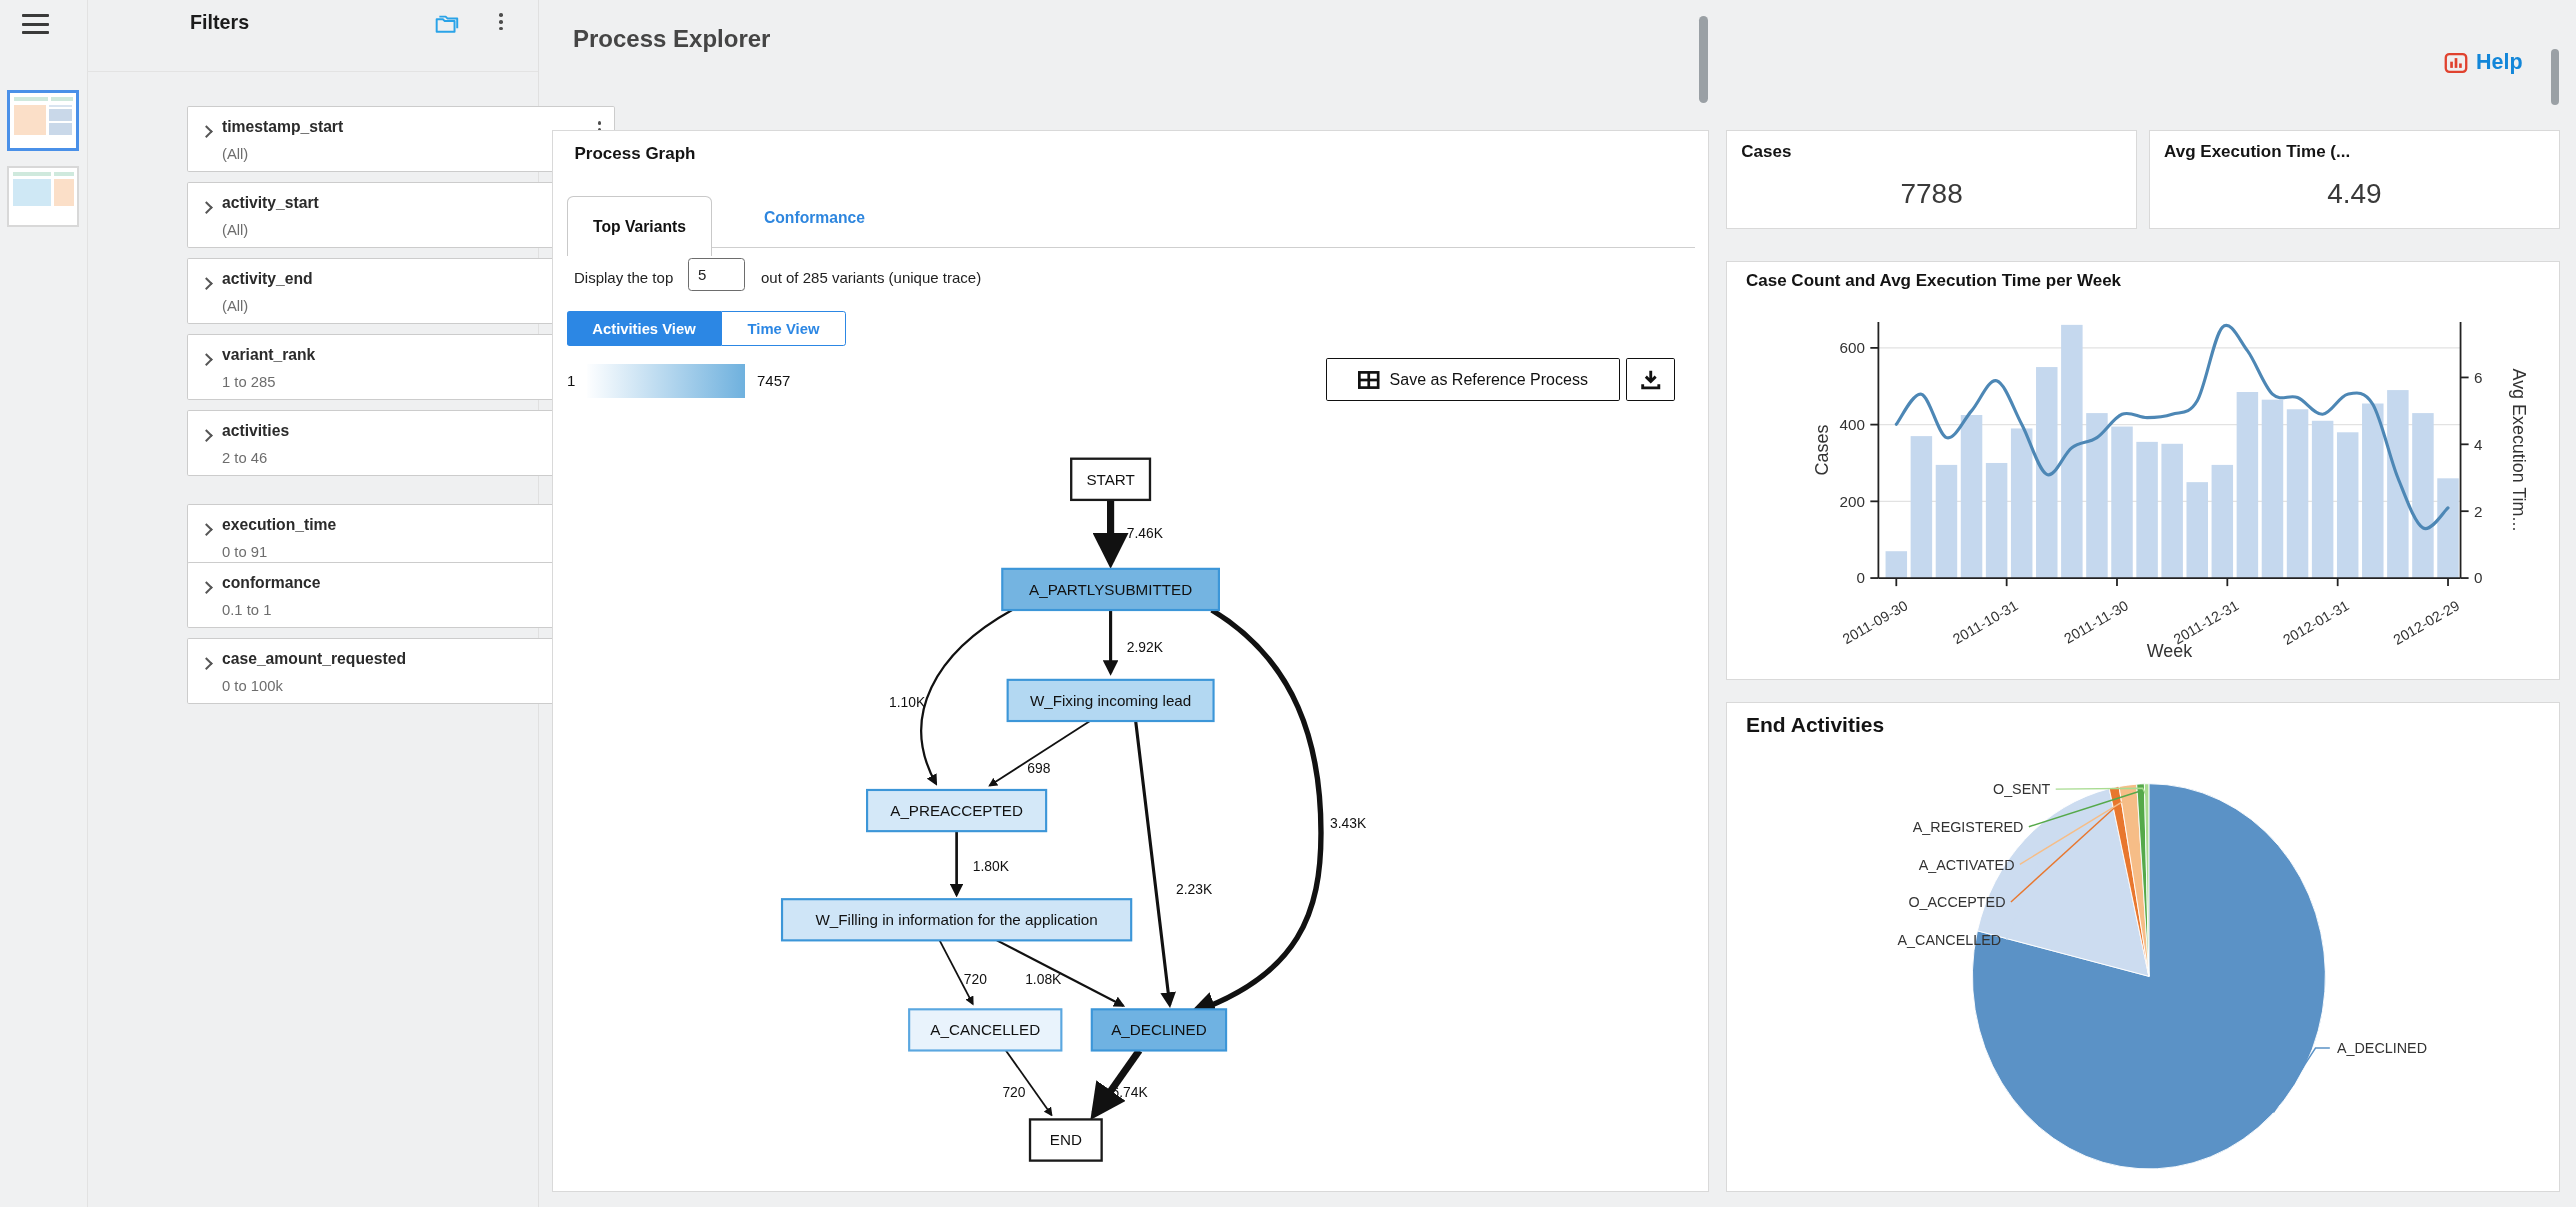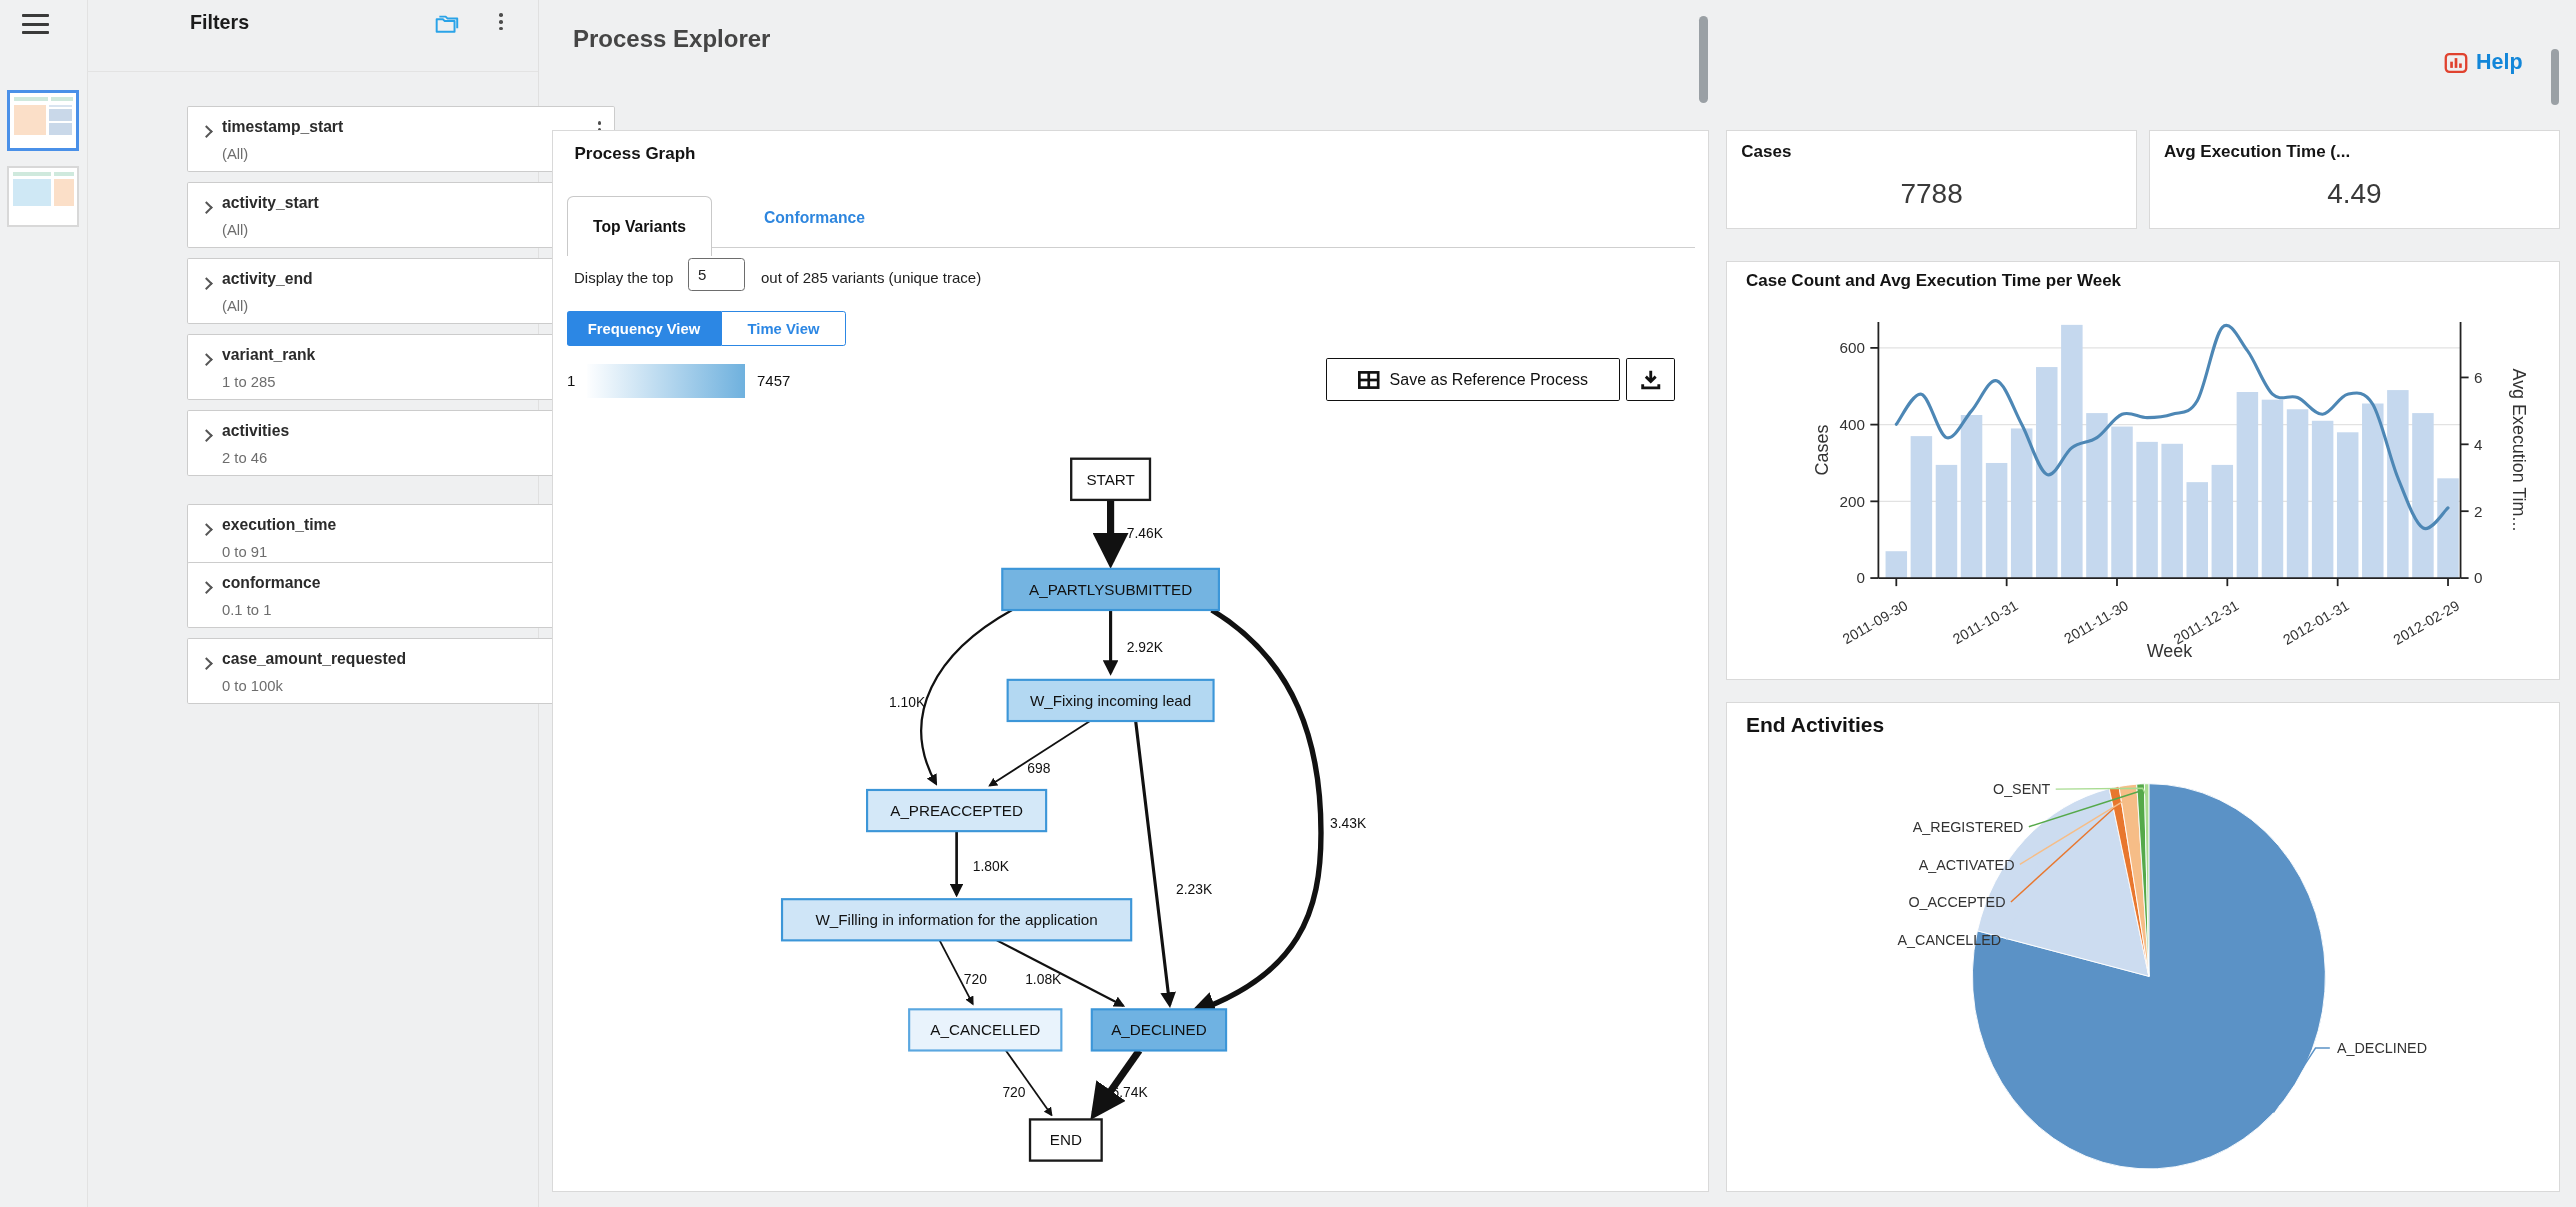--- a/index.html
+++ b/index.html
@@ -196,21 +196,21 @@
     <div class="abs" style="left:21.5px;top:12.5px;font-size:17px;font-weight:bold;color:#141414;">Process Graph</div>
   </div>
   <div class="abs" id="tabbar-line"></div>
   <div class="abs" id="tab-active">Top Variants</div>
   <div class="abs" id="tab-conformance">Conformance</div>
 
   <div class="abs" id="topn-prefix">Display the top</div>
   <input class="abs" id="topn-input" value="5" style="">
   <div class="abs" id="topn-suffix">out of 285 variants (unique trace)</div>
 
-  <div class="abs" id="btn-freq">Frequency View</div>
+  <div class="abs" id="btn-freq">Activities View</div>
   <div class="abs" id="btn-time">Time View</div>
 
   <div class="abs" id="legend-min">1</div>
   <div class="abs" id="legend-grad"></div>
   <div class="abs" id="legend-max">7457</div>
 
   <div class="abs" id="btn-save">
     <svg width="21.5" height="18" viewBox="0 0 24 20">
       <rect x="1.5" y="1.5" width="21" height="17" fill="none" stroke="#111" stroke-width="3"></rect>
       <line x1="1.5" y1="10" x2="22.5" y2="10" stroke="#111" stroke-width="3"></line>

